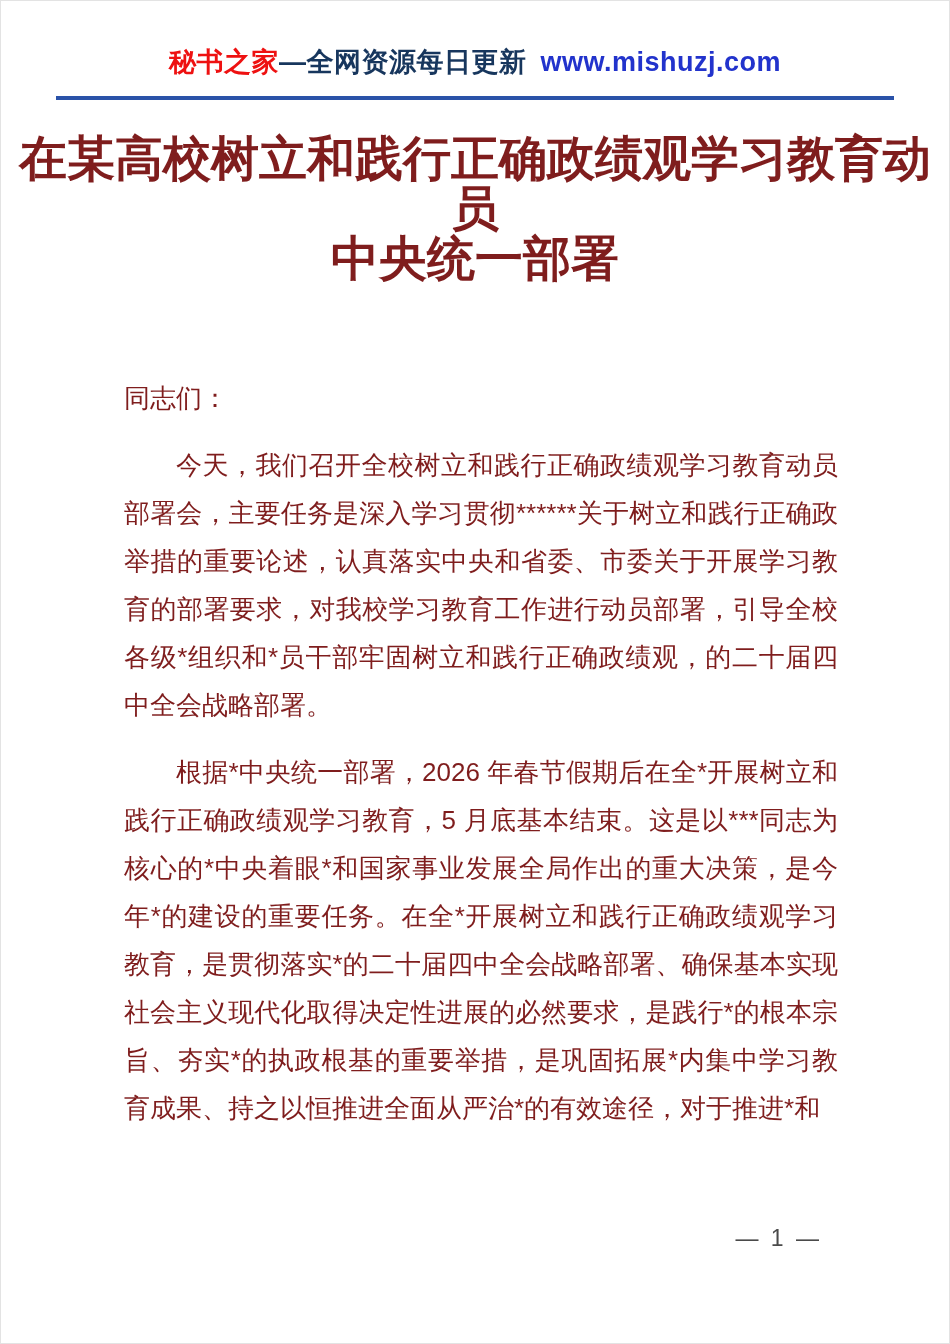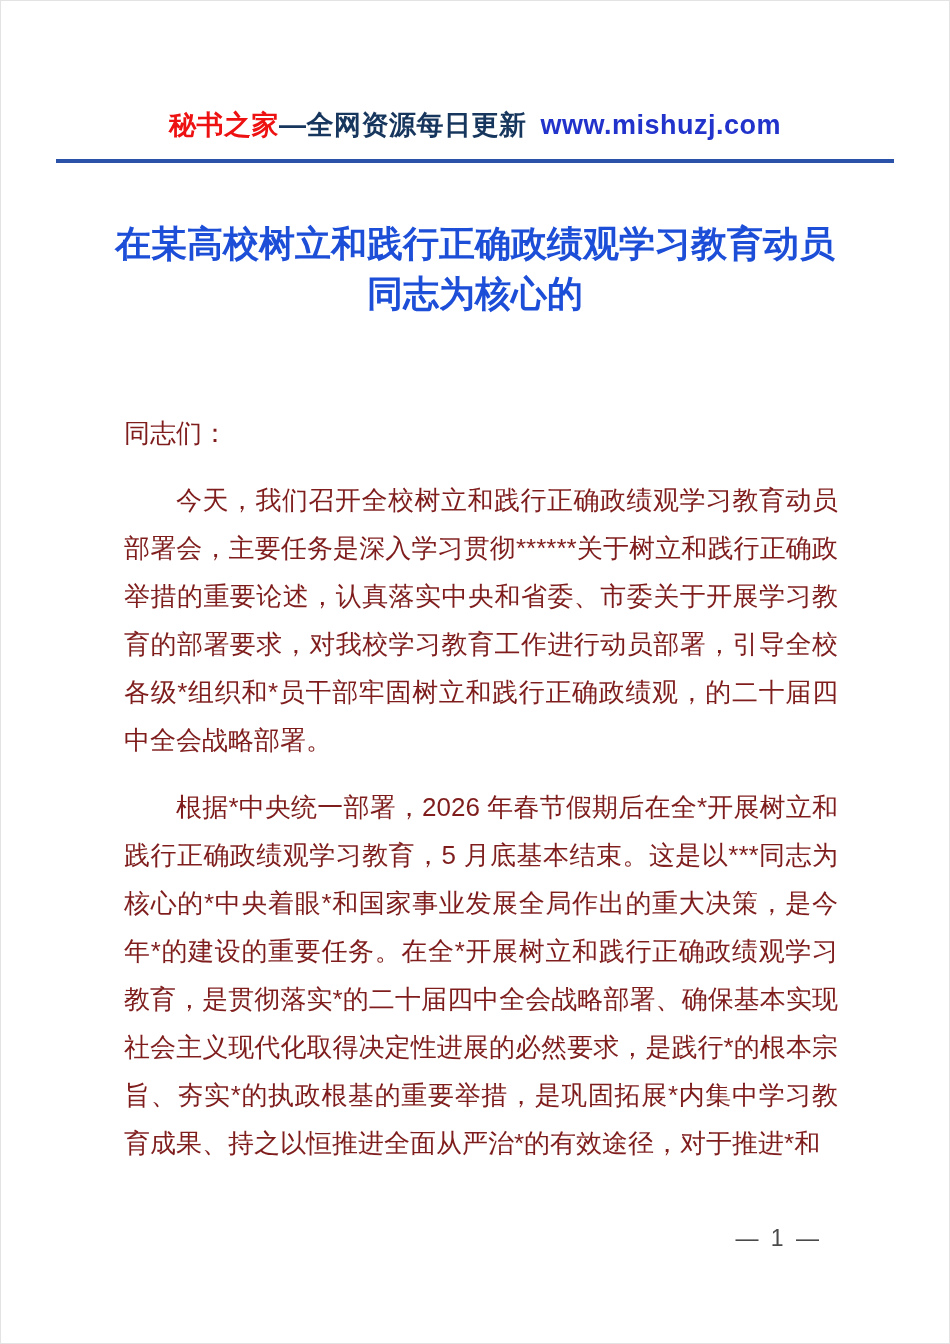--- a/index.html
+++ b/index.html
@@ -6,40 +6,40 @@
   body {
     width:950px; height:1344px;
     background:#ffffff;
     position:relative;
     overflow:hidden;
     font-family:"Liberation Sans","DejaVu Sans",sans-serif;
     box-shadow: inset 0 0 0 1px #e3e3e3;
   }
   .header {
     text-align:center;
-    padding-top:107px;
+    padding-top:44px;
     font-size:27px;
     font-weight:bold;
     letter-spacing:0.5px;
     white-space:nowrap;
   }
   .brand   { color:#ee1111; }
   .tagline { color:#17365d; }
   .url     { color:#2233cc; text-decoration:none; margin-left:14px; cursor:pointer; }
   .rule {
     height:4px;
     background:#2a52a8;
     margin:16px 56px 0 56px;
   }
   .title {
-    margin-top:56px;
+    margin-top:34px;
     text-align:center;
-    font-size:36px;
+    font-size:48px;
     font-weight:700;
-    color:#1d4ed8;
+    color:#7f1d1d;
     line-height:50px;
   }
   .content {
     margin:90px 112px 0 124px;
     font-size:26px;
     color:#7f1d1d;
   }
   .salutation {
     line-height:48px;
     text-align:left;
@@ -64,21 +64,21 @@
 <body>
 
 <header class="header">
   <span class="brand">秘书之家</span><span class="tagline">—全网资源每日更新</span><a class="url">www.mishuzj.com</a>
 </header>
 
 <div class="rule"></div>
 
 <h1 class="title">
   <span>在某高校树立和践行正确政绩观学习教育动员</span><br>
-  <span>同志为核心的</span>
+  <span>中央统一部署</span>
 </h1>
 
 <main class="content">
   <div class="salutation">同志们：</div>
   <p class="para">今天，我们召开全校树立和践行正确政绩观学习教育动员部署会，主要任务是深入学习贯彻******关于树立和践行正确政举措的重要论述，认真落实中央和省委、市委关于开展学习教育的部署要求，对我校学习教育工作进行动员部署，引导全校各级*组织和*员干部牢固树立和践行正确政绩观，的二十届四中全会战略部署。</p>
   <p class="para">根据*中央统一部署，2026 年春节假期后在全*开展树立和践行正确政绩观学习教育，5 月底基本结束。这是以***同志为核心的*中央着眼*和国家事业发展全局作出的重大决策，是今年*的建设的重要任务。在全*开展树立和践行正确政绩观学习教育，是贯彻落实*的二十届四中全会战略部署、确保基本实现社会主义现代化取得决定性进展的必然要求，是践行*的根本宗旨、夯实*的执政根基的重要举措，是巩固拓展*内集中学习教育成果、持之以恒推进全面从严治*的有效途径，对于推进*和</p>
 </main>
 
 <div class="page-num">— 1 —</div>
 

